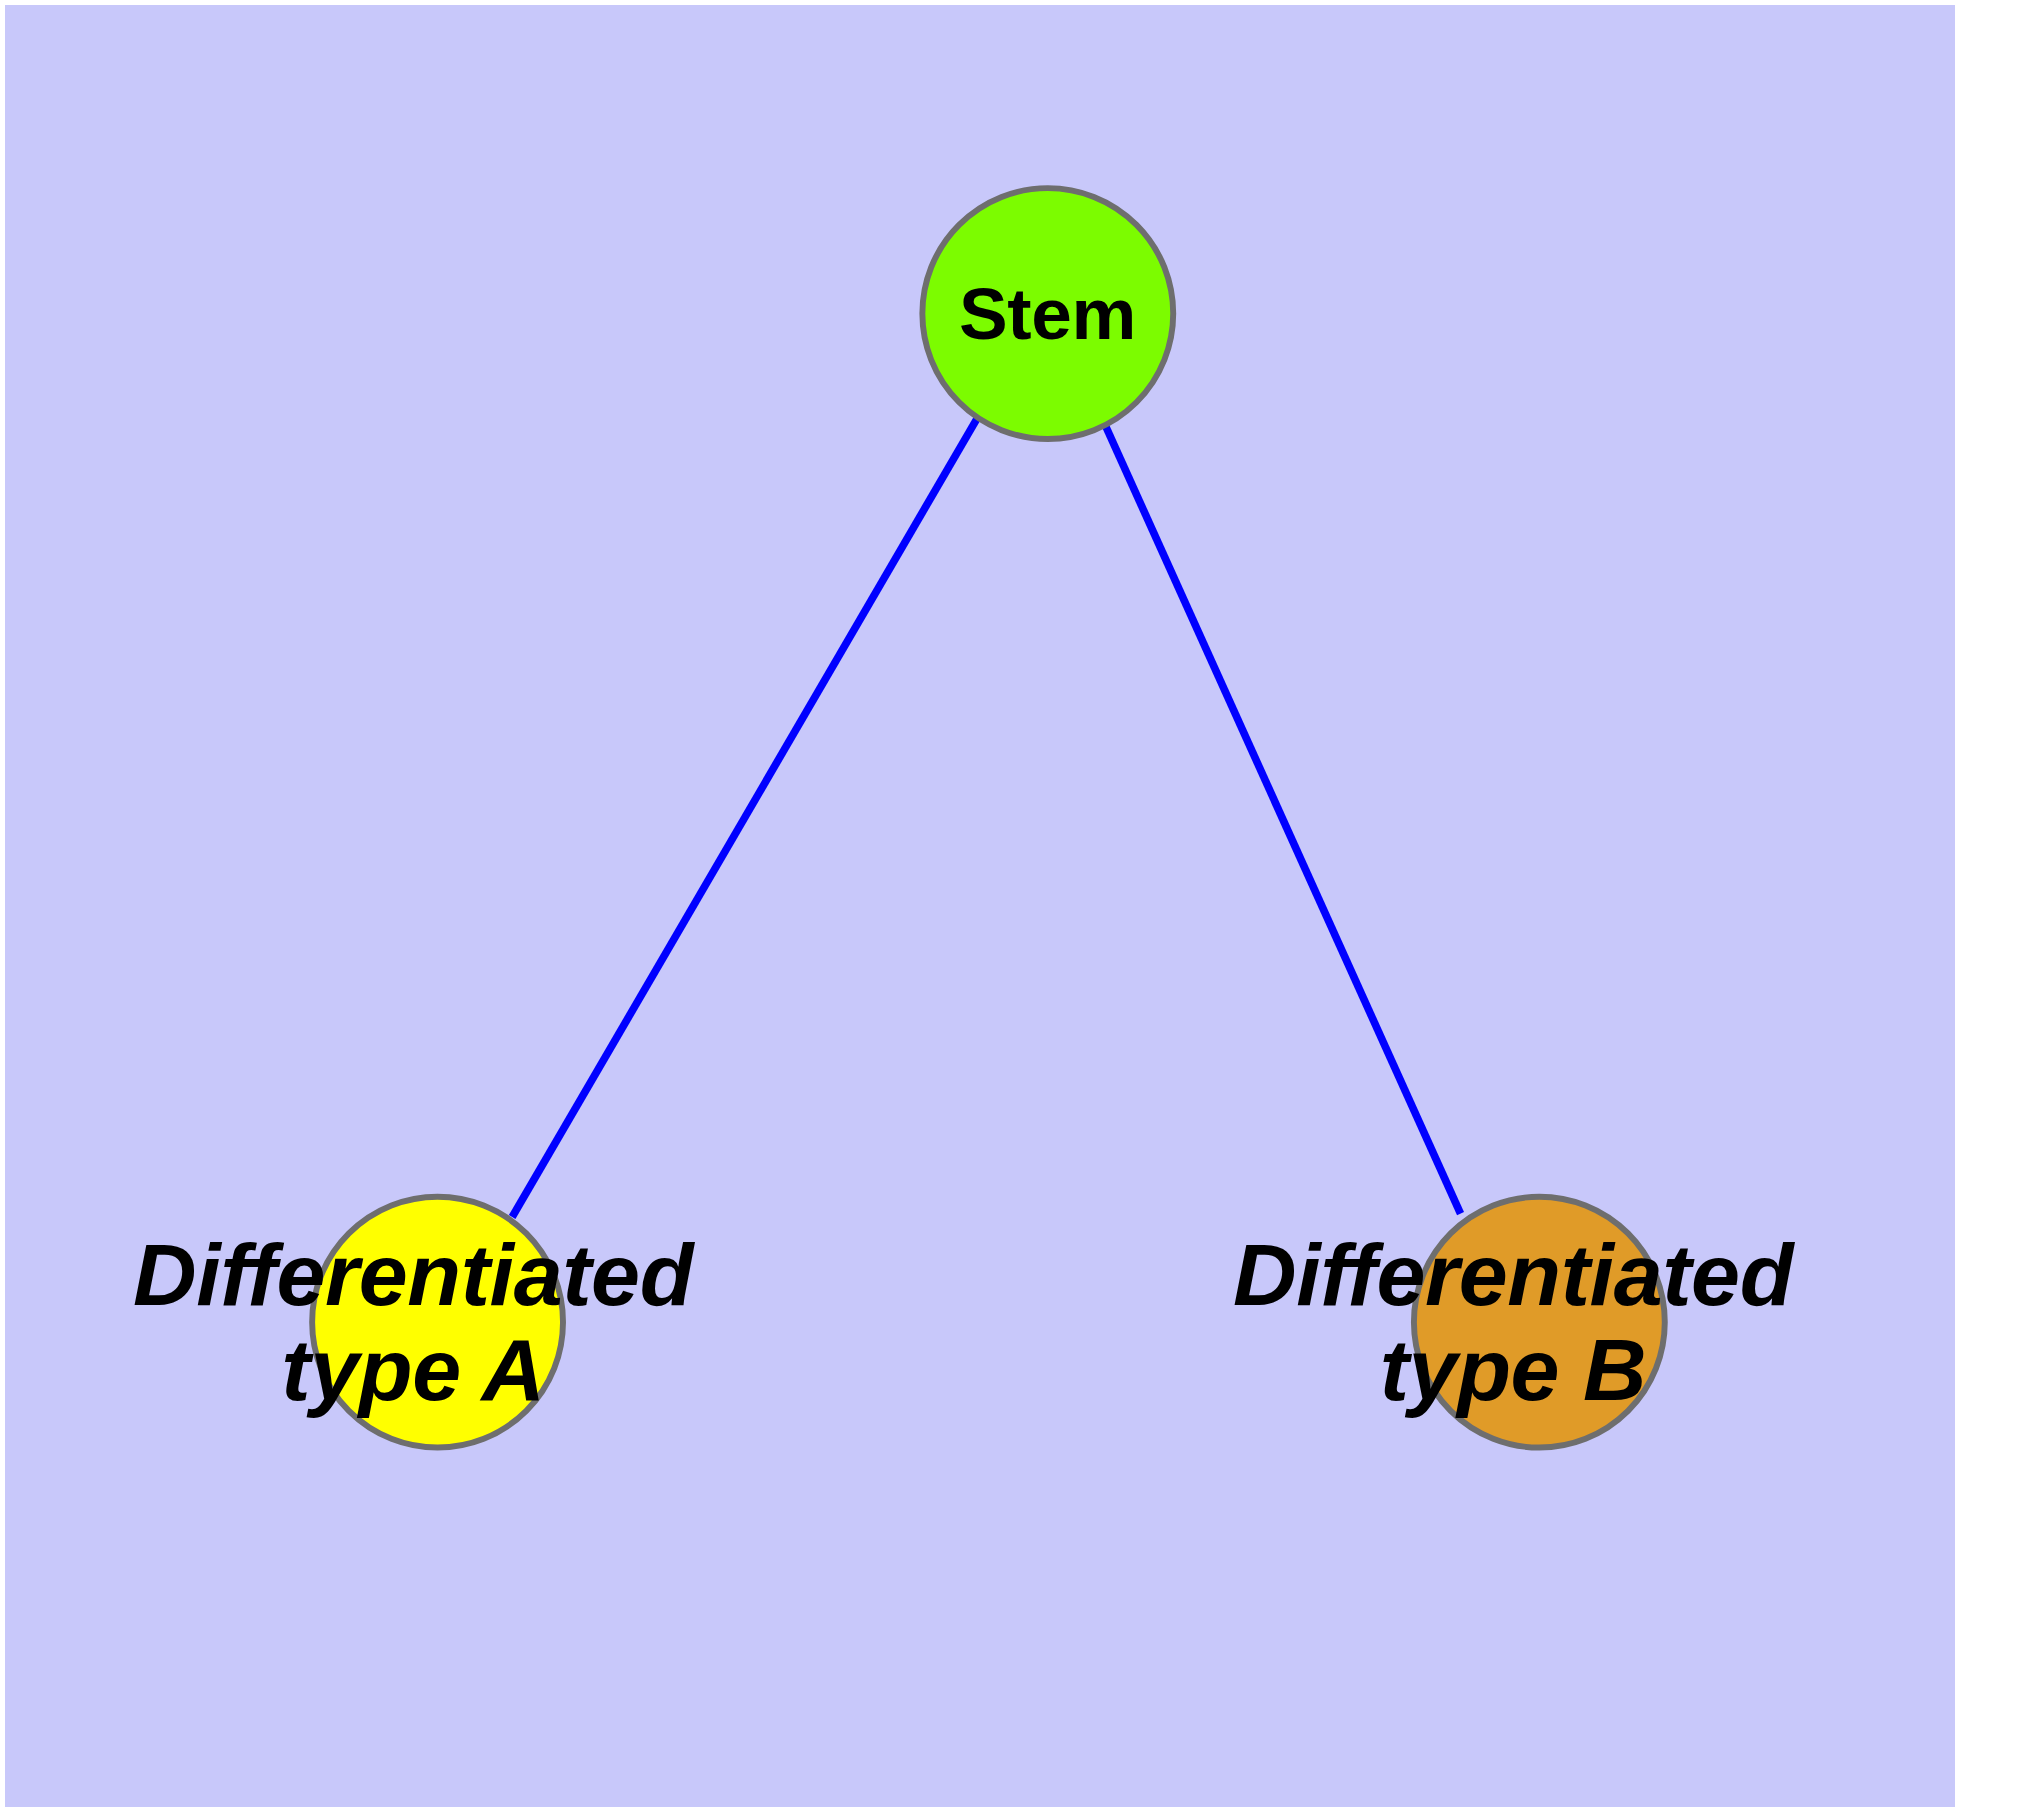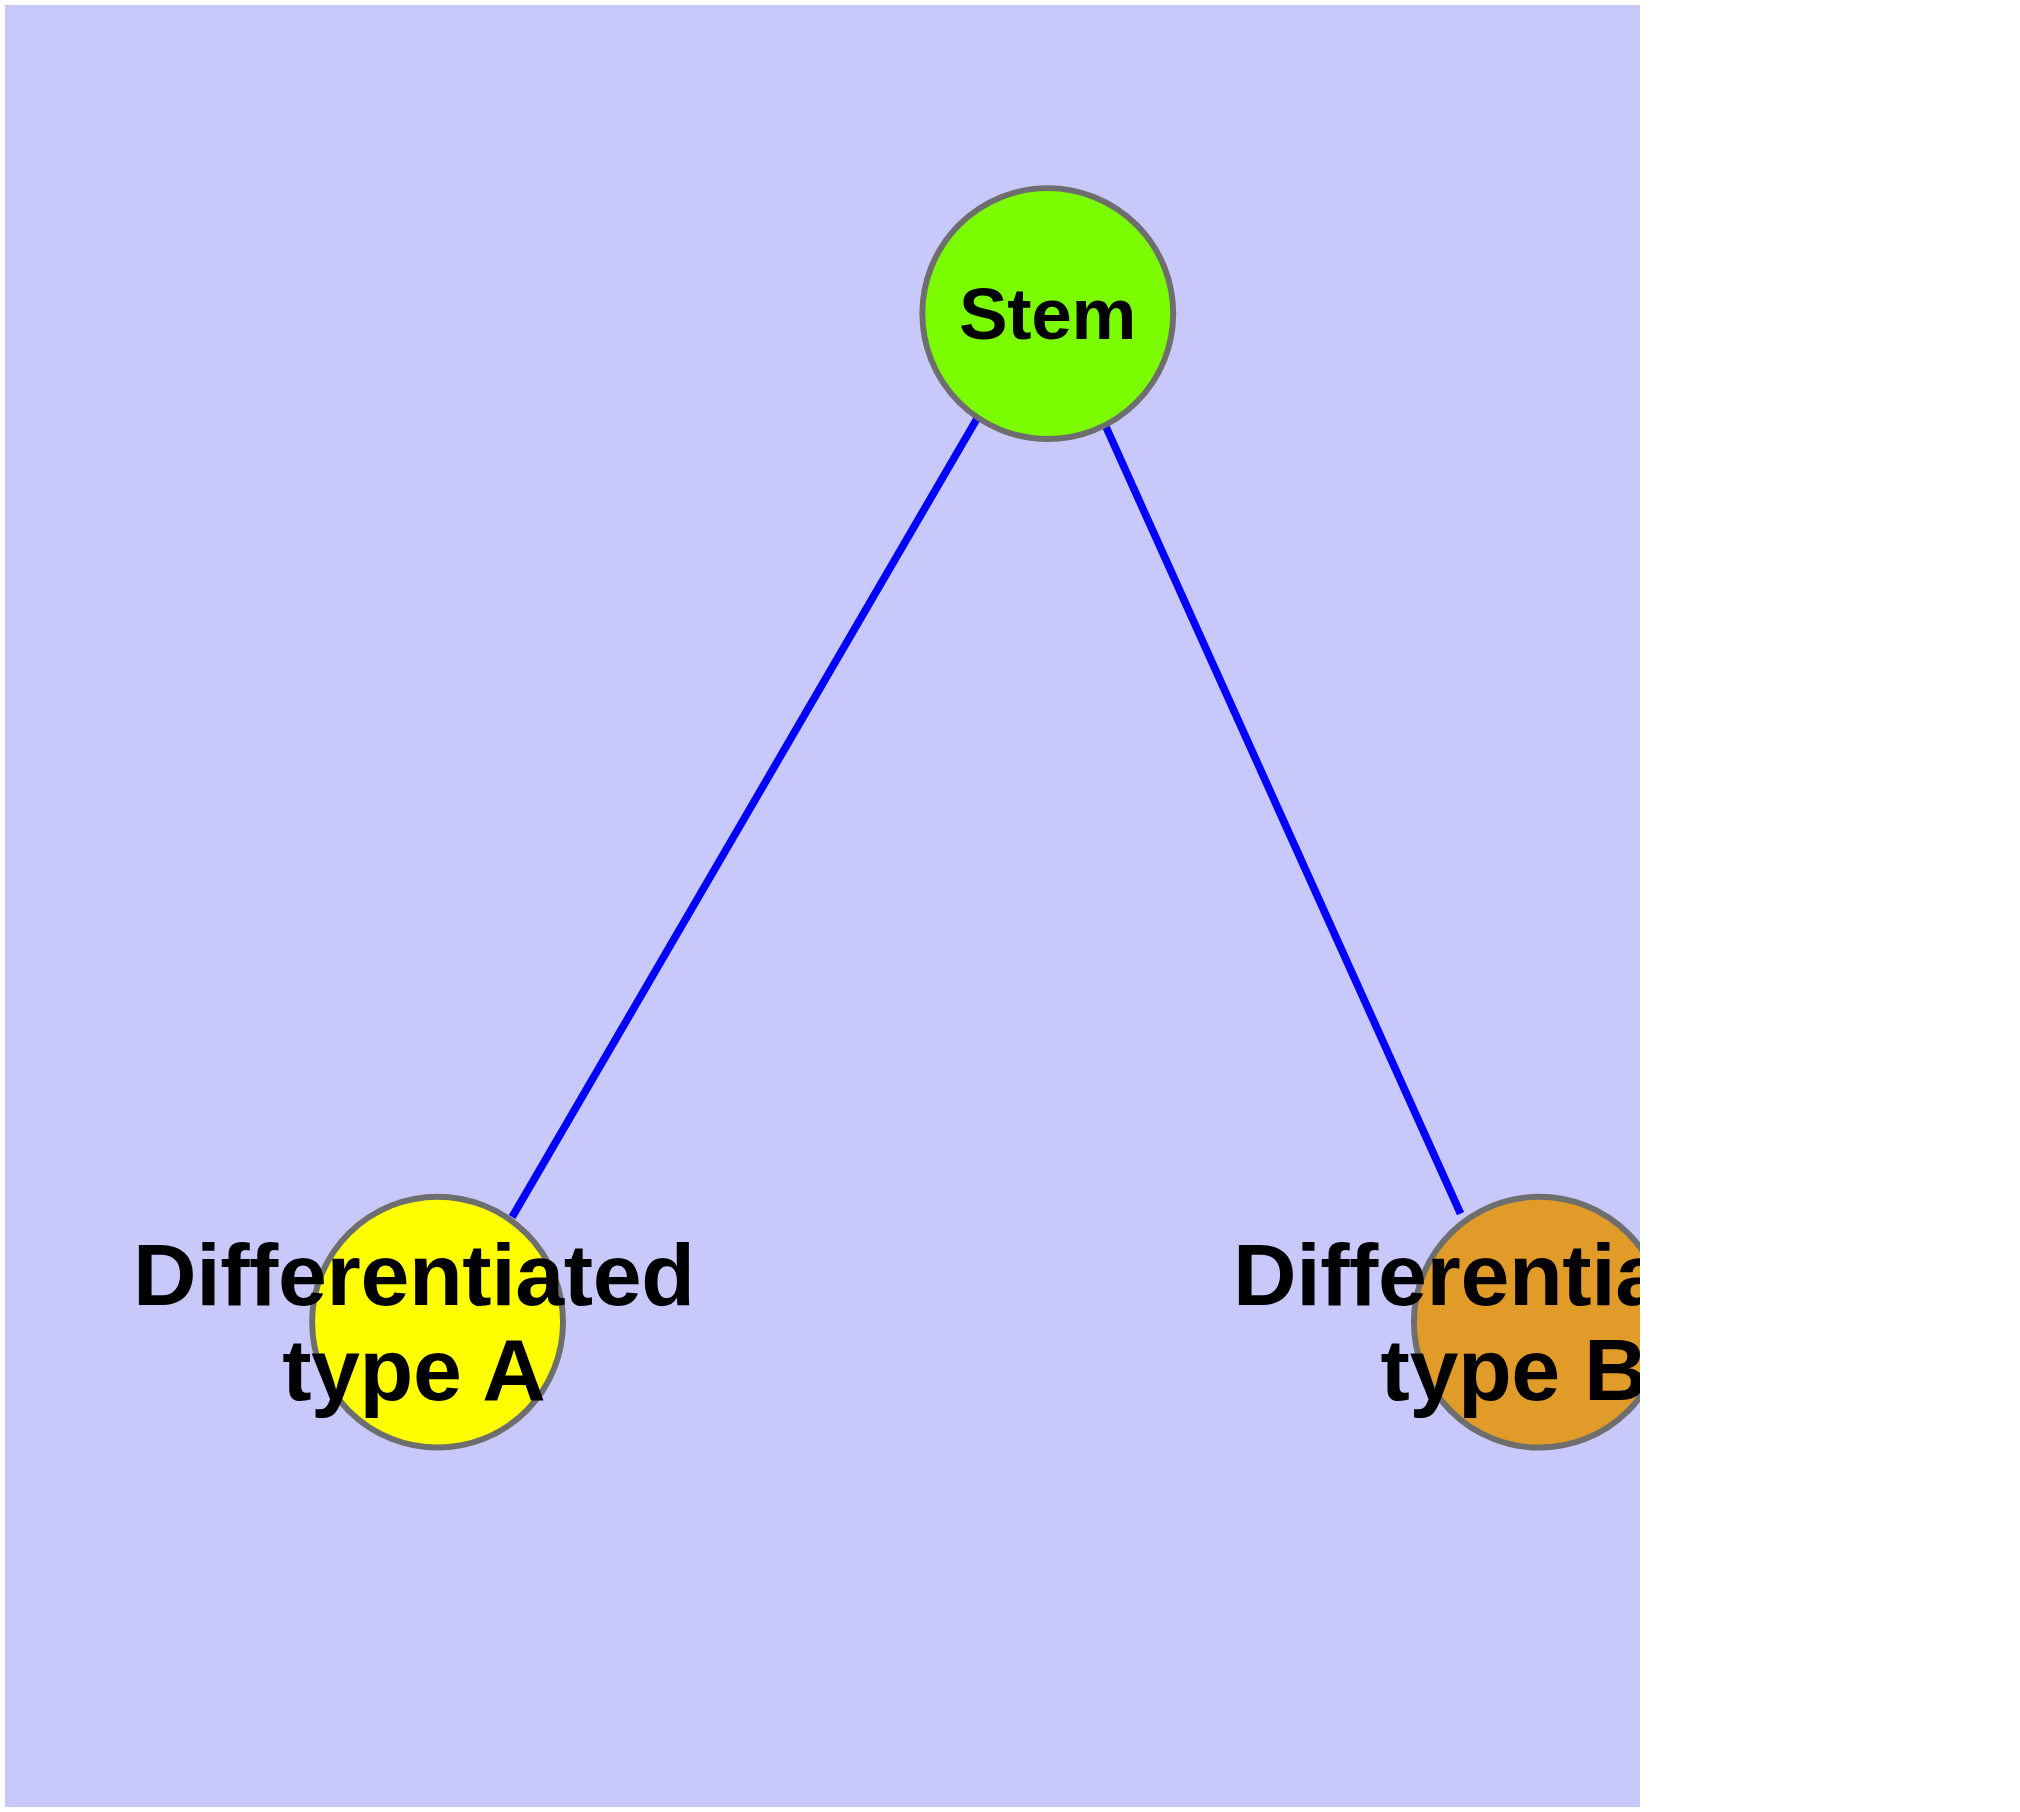--- a/index.html
+++ b/index.html
@@ -3,21 +3,21 @@
 <meta charset="utf-8">
 <title>Cell differentiation graph</title>
 <style>
   html, body {
     margin: 0;
     padding: 0;
     background: #ffffff;
   }
   #canvas {
     position: relative;
-    width: 1640px;
+    width: 1955px;
     height: 1812px;
     background: #ffffff;
     overflow: hidden;
     font-family: "Liberation Sans", "DejaVu Sans", sans-serif;
   }
   #plot-bg {
     position: absolute;
     left: 5.1px;
     top: 5.1px;
     width: 2010px;
@@ -39,20 +39,21 @@
     line-height: 1.08;
     white-space: pre;
     letter-spacing: -0.4px;
     pointer-events: none;
   }
   .node-label.root {
     font-size: 73px;
   }
   .node-label.leaf {
     font-size: 88px;
+    font-style: italic;
   }
 </style>
 </head>
 <body>
 
 <div id="canvas">
 
   <div id="plot-bg"></div>
 
   <svg id="graph-svg" viewBox="0 0 2384 2138">

